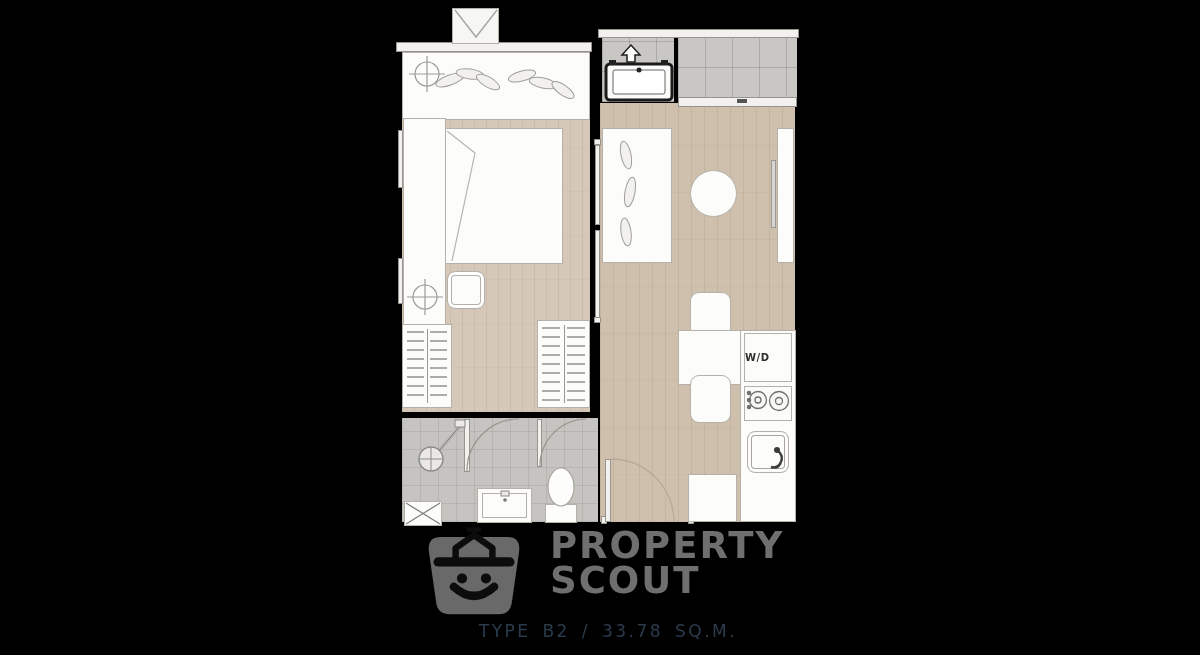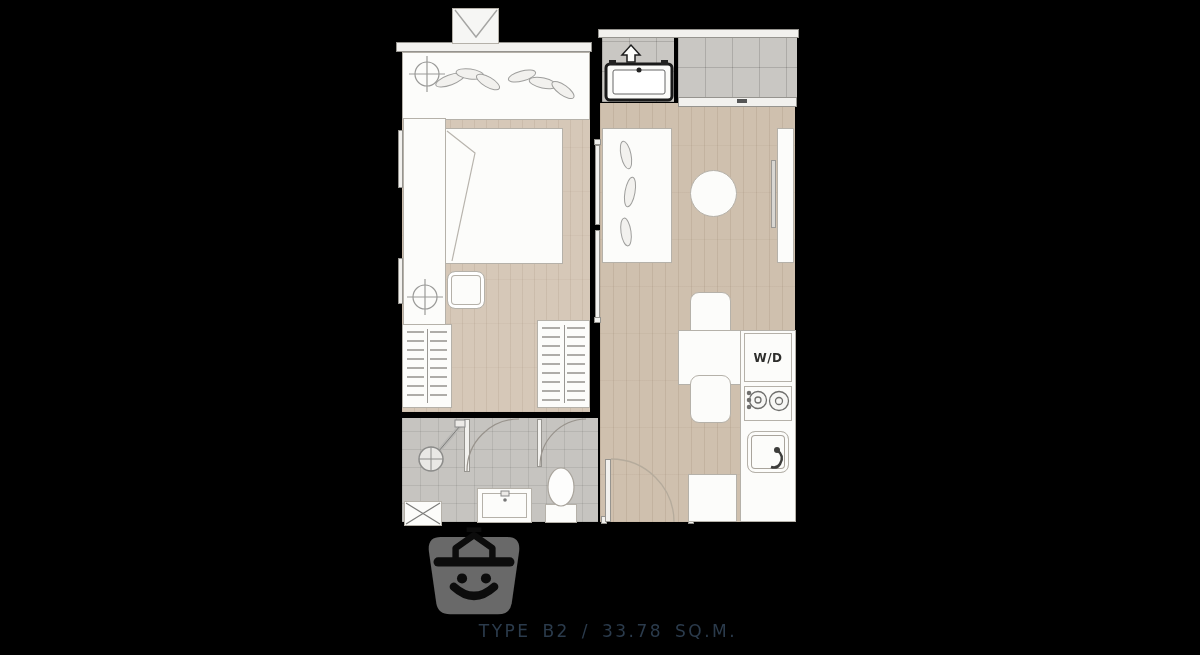--- a/index.html
+++ b/index.html
@@ -16,21 +16,21 @@
   .tile{background-color:var(--tile-floor,#c9c7c3);
         background-image:repeating-linear-gradient(90deg,rgba(0,0,0,.14) 0 1px,transparent 1px 27px),
                          repeating-linear-gradient(0deg,rgba(0,0,0,.14) 0 1px,transparent 1px 30px);}
   .tile-fine{background-color:var(--bath-tile,#c6c4c0);
         background-image:repeating-linear-gradient(90deg,rgba(0,0,0,.08) 0 1px,transparent 1px 18px),
                          repeating-linear-gradient(0deg,rgba(0,0,0,.08) 0 1px,transparent 1px 18px);}
   .white-band{background:#f2f1ee;border:1px solid #96948f;}
   .hang-col{position:absolute;top:6px;bottom:6px;width:36%;
         background-image:repeating-linear-gradient(180deg,#aeaca8 0 2px,transparent 2px 9px);}
   .hang-rail{position:absolute;left:50%;top:4px;bottom:4px;width:1px;background:#9a9894;}
-  .wd-label{display:flex;align-items:center;justify-content:center;font-size:12px;font-weight:bold;
+  .wd-label{display:flex;align-items:center;justify-content:flex-start;font-size:10px;font-weight:bold;
         color:#2e2e2c;letter-spacing:.5px;}
   .brand{color:var(--brand,#6f6f6f);font-weight:bold;font-size:37px;line-height:35px;letter-spacing:2px;}
   .caption{position:absolute;left:16px;right:0;top:621px;text-align:center;color:var(--caption,#2b3b4c);
         font-size:17px;letter-spacing:2.5px;word-spacing:4px;}
   svg{display:block;}
   .overlay{position:absolute;left:0;top:0;pointer-events:none;}
 </style>
 </head>
 <body>
 
@@ -178,17 +178,21 @@
   <div class="abs" style="left:415px;top:524px;width:420px;height:100px;">
     <svg class="abs" style="left:3px;top:2px;" width="112" height="92" viewBox="0 0 120 100">
       <path d="M24 12 H96 Q111 12 109 28 L101 84 Q99 96 86 96 H34 Q21 96 19 84 L11 28 Q9 12 24 12 Z" fill="var(--logo,#696969)"></path>
       <path d="M52 4 H68" stroke="#0c0c0c" stroke-width="5"></path>
       <path d="M40 36 L40 24 L60 10 L80 24 L80 36" stroke="#0c0c0c" stroke-width="7" fill="none" stroke-linejoin="round"></path>
       <rect x="16" y="34" width="88" height="10" rx="5" fill="#0c0c0c"></rect>
       <circle cx="47" cy="57" r="5.5" fill="#0c0c0c"></circle>
         <circle cx="73" cy="57" r="5.5" fill="#0c0c0c"></circle>
       <path d="M38 66 Q60 86 82 66" stroke="#0c0c0c" stroke-width="9" fill="none" stroke-linecap="round"></path>
     </svg>
+    <div class="abs brand" style="left:135px;top:4px;">
+      <div>PROPERTY</div>
+      <div>SCOUT</div>
+    </div>
   </div>
 
   <div class="caption">TYPE B2 / 33.78 SQ.M.</div>
 
 </div>
 
 </body></html>

